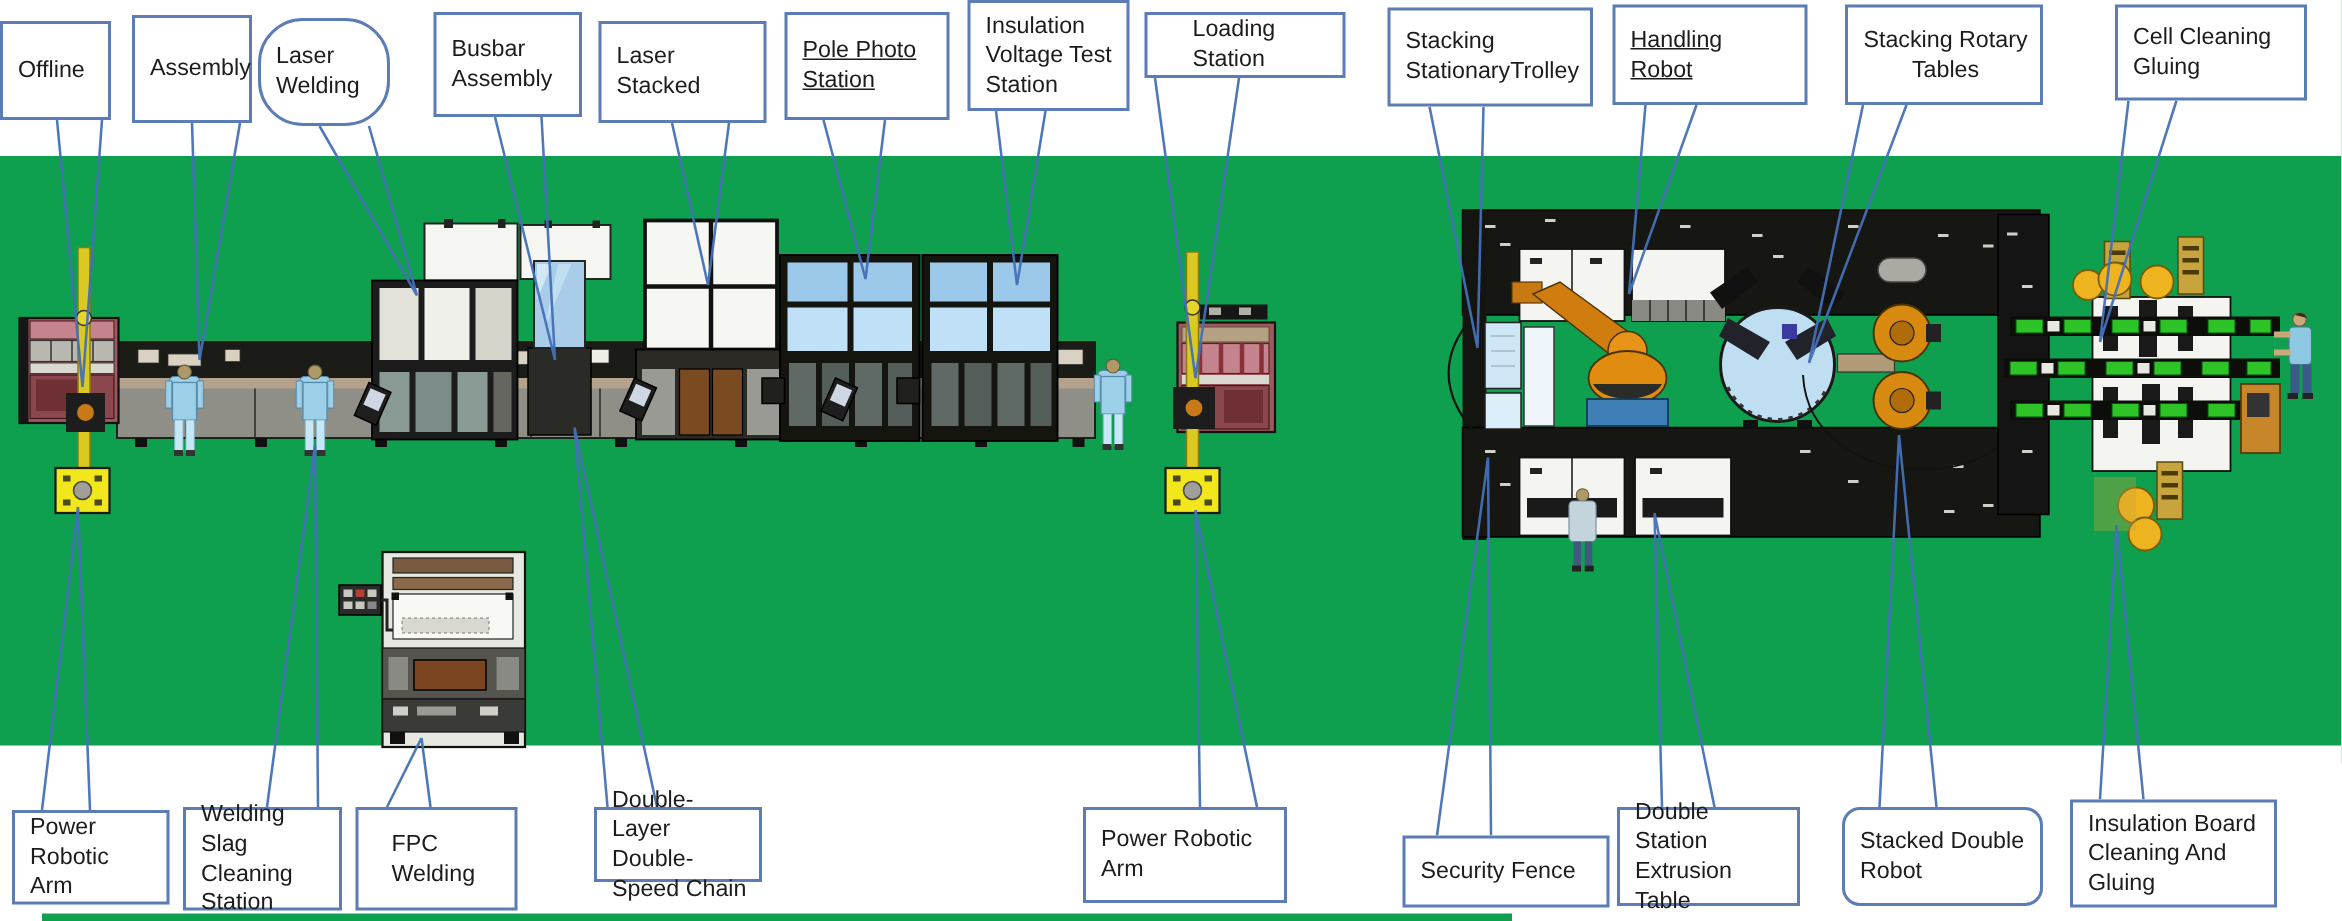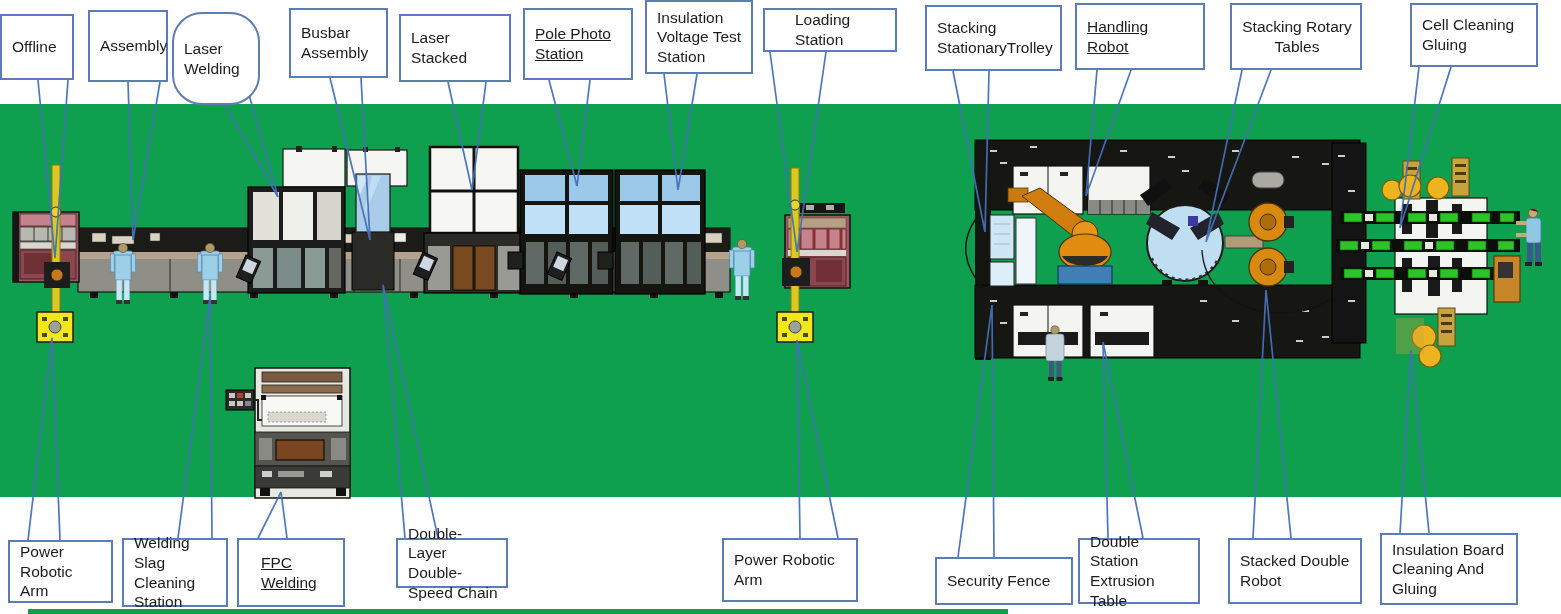--- a/index.html
+++ b/index.html
@@ -4,21 +4,21 @@
 <style>
   html,body{margin:0;padding:0;background:#fff;}
   .stage{position:relative;width:1561px;height:614px;background:#ffffff;overflow:hidden;
          font-family:"Liberation Sans",sans-serif;}
   svg.scene{position:absolute;left:0;top:0;z-index:1;display:block;}
   .callout{position:absolute;z-index:2;background:#fff;border:2px solid #5b7cb4;box-sizing:border-box;
            color:#1c1c1c;font-size:15.5px;line-height:1.26;display:flex;align-items:center;
            padding:4px 8px 4px 10px;}
   .c-loading{padding-left:30px;padding-right:6px;}
   .c-handling{padding-right:30px;text-decoration:underline;}
-  .c-fpc{padding-left:22px;padding-right:16px;text-decoration:underline;}
+  .c-fpc{padding-left:22px;padding-right:16px;}
   .c-transfer{padding-right:4px;}
 </style>
 </head>
 <body>
 
 <div class="stage">
 
 <svg class="scene" width="1561" height="614" viewBox="0 0 1561 614">
   <defs>
     <g id="wkr">
@@ -451,34 +451,34 @@
     <path d="M800 538 L797 340 M838 538 L797 340"></path>
     <path d="M958 557 L992 305 M994 557 L992 305"></path>
     <path d="M1108 538 L1103 342 M1143 538 L1103 342"></path>
     <path d="M1253 538 L1266 290 M1291 538 L1266 290"></path>
     <path d="M1400 533 L1411 350 M1429 533 L1411 350"></path>
   </g>
 </svg>
 
 <div class="callout" style="left:0;top:14px;width:74px;height:66px;">Offline</div>
 <div class="callout" style="left:88px;top:10px;width:80px;height:72px;">Assembly</div>
-<div class="callout" style="left:172px;top:12px;width:88px;height:93px;border-radius:30px;">Laser Welding</div>
+<div class="callout" style="left:172px;top:12px;width:88px;height:72px;border-radius:30px;">Laser Welding</div>
 <div class="callout" style="left:289px;top:8px;width:99px;height:70px;">Busbar Assembly</div>
 <div class="callout" style="left:399px;top:14px;width:112px;height:68px;">Laser Stacked</div>
 <div class="callout" style="left:523px;top:8px;width:110px;height:72px;text-decoration:underline;">Pole Photo Station</div>
 <div class="callout" style="left:645px;top:0px;width:108px;height:74px;">Insulation Voltage Test Station</div>
 <div class="callout c-loading" style="left:763px;top:8px;width:134px;height:44px;">Loading Station</div>
 <div class="callout c-transfer" style="left:925px;top:5px;width:137px;height:66px;">Stacking StationaryTrolley</div>
 <div class="callout c-handling" style="left:1075px;top:3px;width:130px;height:67px;">Handling Robot</div>
 <div class="callout" style="left:1230px;top:3px;width:132px;height:67px;text-align:center;">Stacking Rotary Tables</div>
 <div class="callout" style="left:1410px;top:3px;width:128px;height:64px;">Cell Cleaning Gluing</div>
 
 <div class="callout" style="left:8px;top:540px;width:105px;height:63px;">Power Robotic Arm</div>
 <div class="callout" style="left:122px;top:538px;width:106px;height:69px;">Welding Slag Cleaning Station</div>
 <div class="callout c-fpc" style="left:237px;top:538px;width:108px;height:69px;">FPC Welding</div>
 <div class="callout" style="left:396px;top:538px;width:112px;height:50px;">Double-Layer Double-Speed Chain</div>
 <div class="callout" style="left:722px;top:538px;width:136px;height:64px;">Power Robotic Arm</div>
 <div class="callout" style="left:935px;top:557px;width:138px;height:48px;">Security Fence</div>
 <div class="callout" style="left:1078px;top:538px;width:122px;height:66px;">Double Station Extrusion Table</div>
-<div class="callout" style="left:1228px;top:538px;width:134px;height:66px;">Stacked Double Robot</div>
+<div class="callout" style="left:1228px;top:538px;width:134px;height:66px;border-radius:12px;">Stacked Double Robot</div>
 <div class="callout" style="left:1380px;top:533px;width:138px;height:72px;">Insulation Board Cleaning And Gluing</div>
 
 </div>
 
 </body></html>

